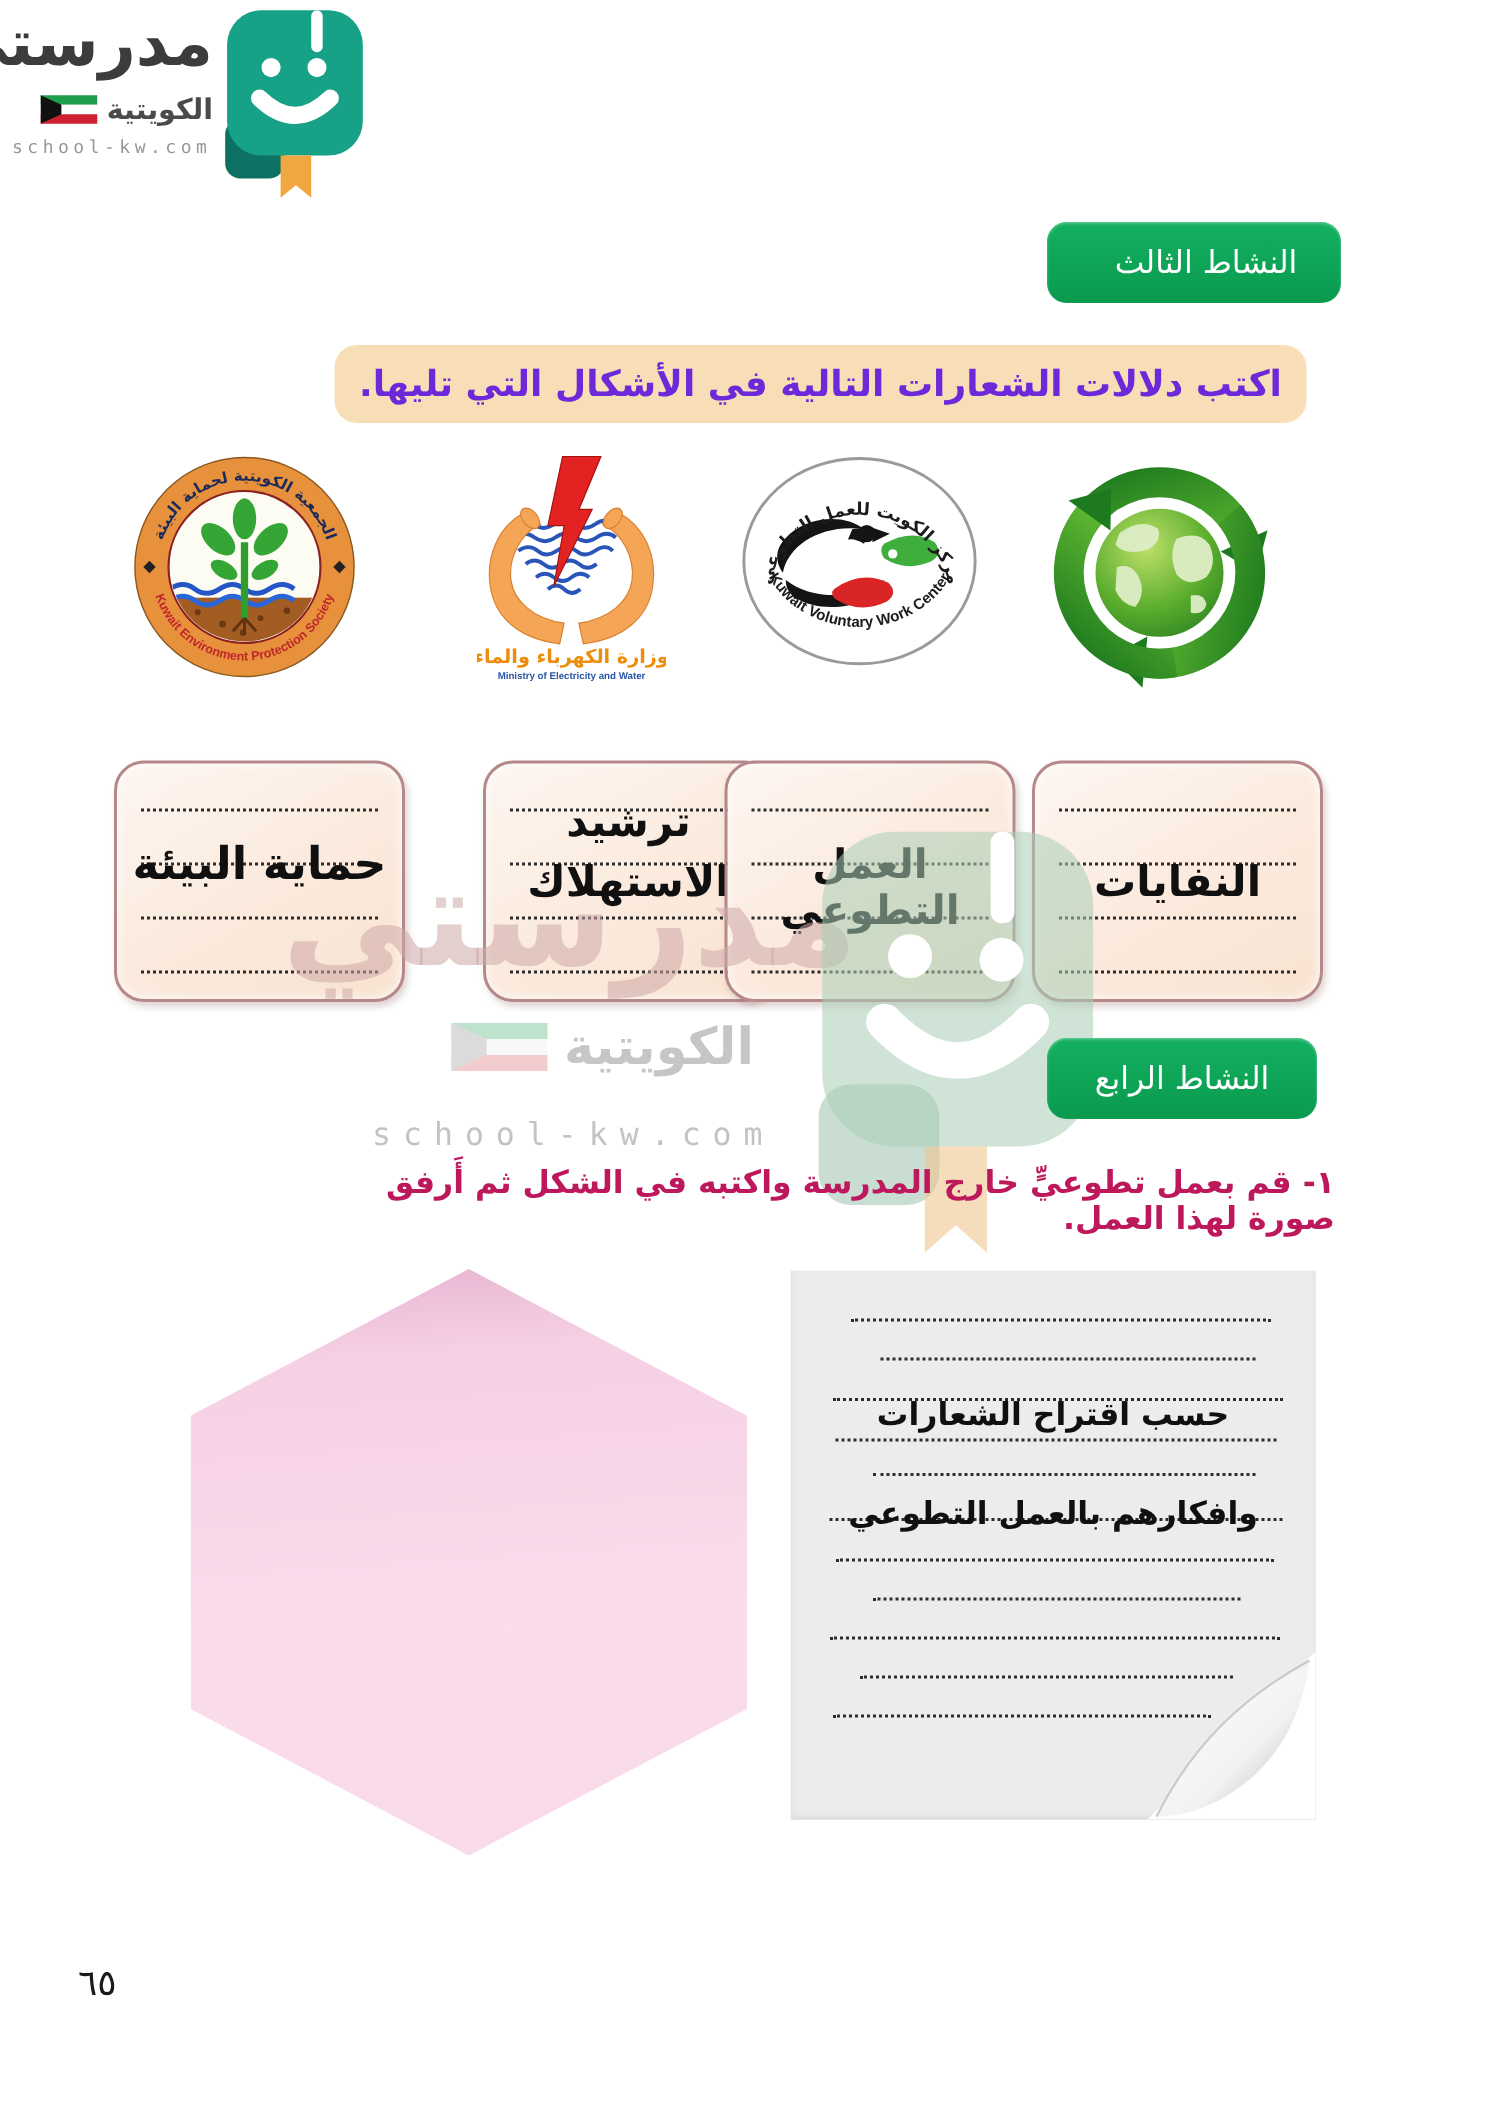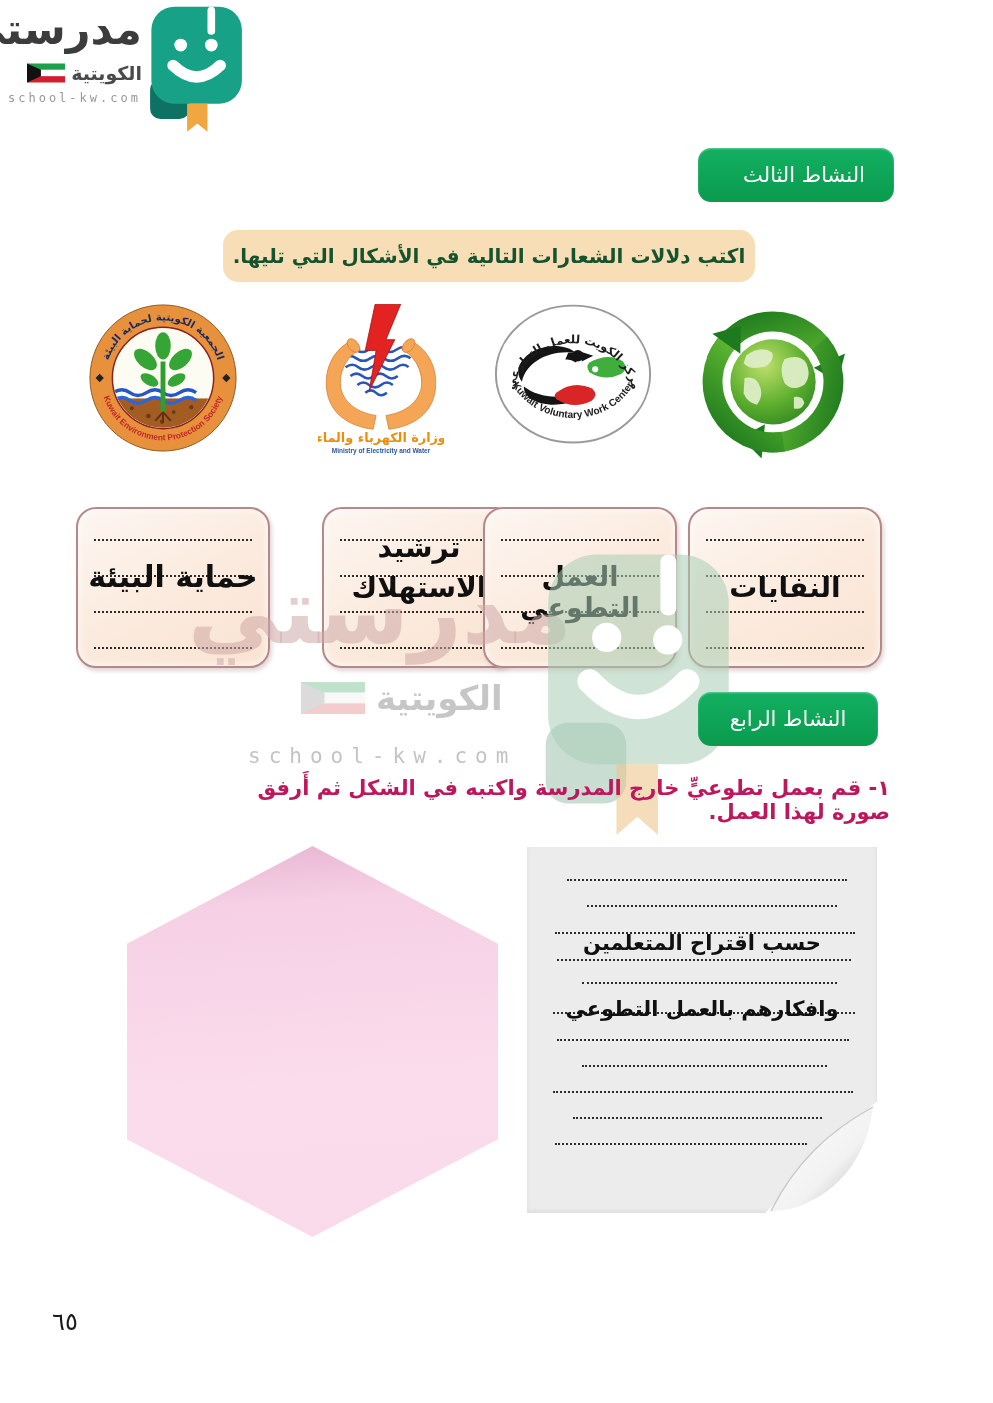--- a/index.html
+++ b/index.html
@@ -16,23 +16,23 @@
              color:#989898;font-family:"DejaVu Sans Mono","DejaVu Sans",monospace;}
   .brand-icon{position:absolute;left:137px;top:0;}
   
   .badge{position:absolute;width:180px;height:54px;border-radius:13px;
          background:linear-gradient(180deg,#13b061 0%,#0a9a4e 100%);
          color:#fff;display:flex;align-items:center;justify-content:center;
          font-size:21px;direction:rtl;z-index:6;box-shadow:inset 0 1px 2px rgba(255,255,255,.35);}
   .badge3{left:698px;top:148px;padding-left:16px;}
   .badge4{left:698px;top:692px;}
   
-  .inst3{position:absolute;left:223px;top:230px;width:532px;height:52px;background:#f8deb6;
+  .inst3{position:absolute;left:223px;top:230px;width:648px;height:52px;background:#f8deb6;
          border-radius:15px;display:flex;align-items:center;justify-content:center;
-         color:#14532d;font-size:20px;font-weight:bold;direction:rtl;z-index:3;}
+         color:#6d28d9;font-size:24px;font-weight:bold;direction:rtl;z-index:3;}
   .inst4{position:absolute;right:103px;top:776px;width:645px;text-align:right;direction:rtl;
          color:#be185d;font-size:21px;font-weight:bold;z-index:6;}
   
   .logo{position:absolute;z-index:3;}
   .logo-eps{left:88px;top:303px;}
   .logo-mew{left:318px;top:304px;}
   .logo-kvwc{left:493px;top:302px;}
   .logo-rec{left:682px;top:297px;}
   
   .abox{position:absolute;top:507px;width:190px;height:157px;border:2px solid #b5888a;
@@ -267,21 +267,21 @@
     <div class="nline" style="top:58px;left:60px;right:40px"></div>
     <div class="nline" style="top:85px;left:28px;right:22px"></div>
     <div class="nline" style="top:112px;left:30px;right:26px"></div>
     <div class="nline" style="top:135px;left:55px;right:40px"></div>
     <div class="nline" style="top:165px;left:26px;right:22px"></div>
     <div class="nline" style="top:192px;left:30px;right:28px"></div>
     <div class="nline" style="top:218px;left:55px;right:50px"></div>
     <div class="nline" style="top:244px;left:26px;right:24px"></div>
     <div class="nline" style="top:270px;left:46px;right:55px"></div>
     <div class="nline" style="top:296px;left:28px;right:70px"></div>
-    <div class="ntext" style="top:84px">حسب اقتراح المتعلمين</div>
+    <div class="ntext" style="top:84px">حسب اقتراح الشعارات</div>
     <div class="ntext" style="top:150px">وافكارهم بالعمل التطوعي</div>
     <svg class="curl" viewBox="0 0 112 112">
       <defs>
         <linearGradient id="curlG" x1="0" y1="0" x2="1" y2="1">
           <stop offset="0%" stop-color="#ffffff"></stop>
             <stop offset="60%" stop-color="#f2f2f2"></stop>
           <stop offset="100%" stop-color="#ababab"></stop>
         </linearGradient>
       </defs>
       <path d="M 0,112 L 112,0 L 112,112 Z" fill="#ffffff"></path>

